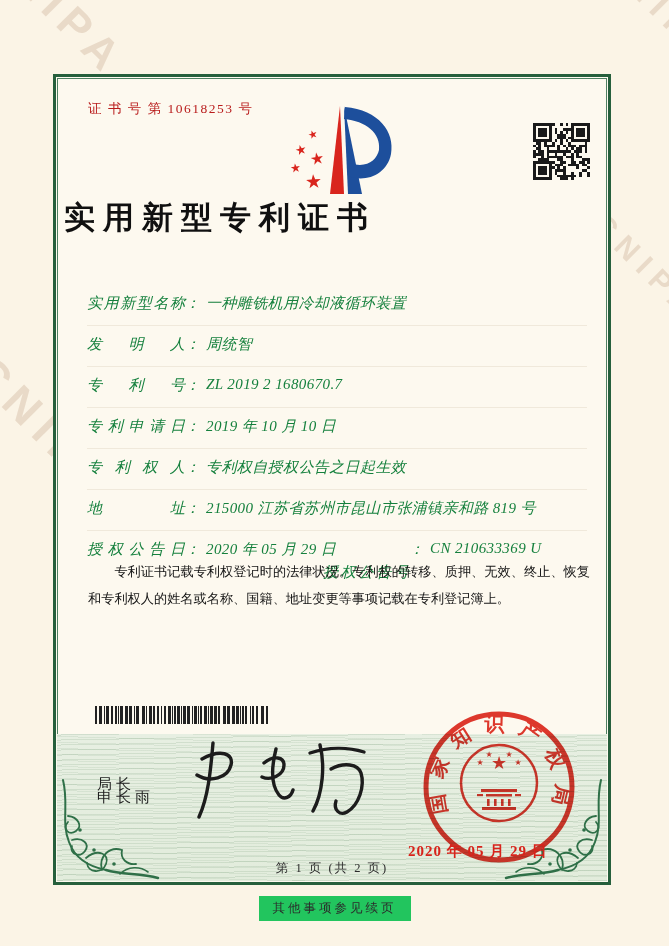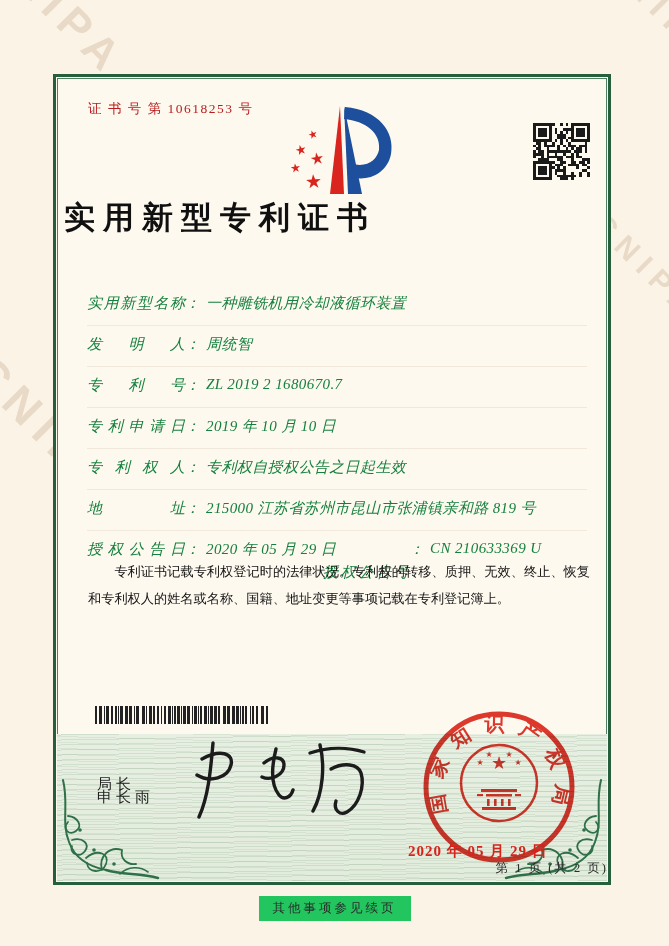--- a/index.html
+++ b/index.html
@@ -90,21 +90,21 @@
   .sig-script { position:absolute; left:112px; top:660px; width:210px; height:95px; }
   .seal { position:absolute; left:365px; top:632px; width:156px; height:156px;
           mix-blend-mode:multiply; opacity:.93; }
   .seal-date {
     position:absolute; left:352px; top:765px; width:200px;
     font-size:15px; letter-spacing:1px; color:#d8231b; font-weight:bold;
     z-index:3; white-space:nowrap;
   }
   .page-info {
     position:absolute; left:0; top:783px; width:100%;
-    text-align:right; font-size:12.5px; letter-spacing:2px; color:#2b2b2b;
+    text-align:center; font-size:12.5px; letter-spacing:2px; color:#2b2b2b;
   }
   .cont-note {
     position:absolute; left:50%; top:896px; transform:translateX(-50%);
     background:#22c55e; padding:4px 14px;
     font-size:12.5px; letter-spacing:3px; color:#2b2b2b; z-index:1;
     white-space:nowrap;
   }
   svg { display:block; }
 </style>
 </head>

